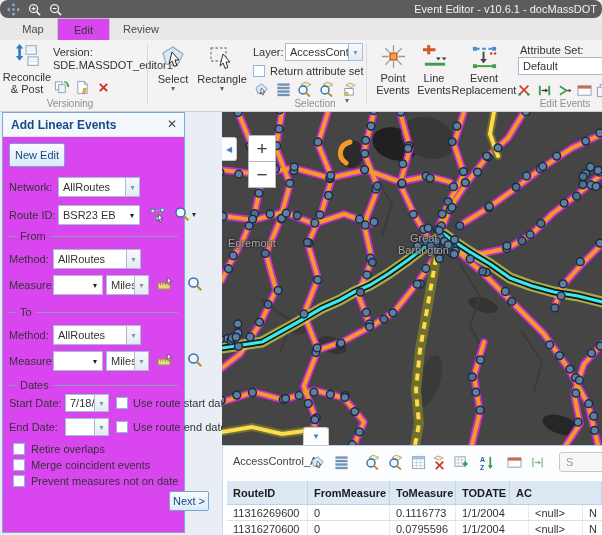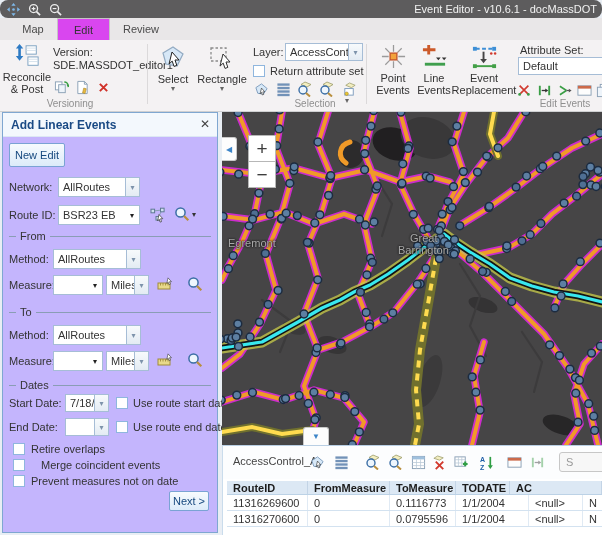--- a/index.html
+++ b/index.html
@@ -26,21 +26,21 @@
   .bigbtn .blabel { text-align:center; line-height:12px; margin-top:2px; }
   .caret { font-size:8px; color:#666; line-height:8px; }
   .rtext { position:absolute; white-space:nowrap; }
   .rcombo { position:absolute; height:18px; display:flex; border:1px solid #a6bdd6; background:#fff; align-items:center; }
   .rcombo .v { flex:1; padding:0 4px; overflow:hidden; white-space:nowrap; }
   .rcombo .a { width:14px; height:100%; display:flex; align-items:center; justify-content:center; border-left:1px solid #a6bdd6; background:linear-gradient(#f7fafc,#e3ebf3); color:#7d93ab; font-size:8px; }
   .cb { width:12px; height:12px; border:1px solid #8fb6de; background:#fff; display:inline-block; }
   .sic { position:absolute; width:16px; height:16px; display:flex; align-items:center; justify-content:center; }
 
   
-  #panel { position:absolute; left:2px; top:112px; width:216px; height:421px; background:#c4b5fd; border:1px solid #7fa7d1; }
+  #panel { position:absolute; left:2px; top:112px; width:183px; height:421px; background:#d946ef; border:1px solid #7fa7d1; }
   #panel-header { position:absolute; left:0; top:0; right:0; height:24px; background:#f3f8fd; border-bottom:1px solid #dce8f4; display:flex; align-items:center; }
   #panel-title { margin-left:8px; font-weight:bold; font-size:12px; color:#1a4a85; }
   #panel-close { position:absolute; right:7px; top:4px; color:#444; font-size:12px; cursor:default; }
   .btn { position:absolute; border:1px solid #7aa3d4; background:linear-gradient(#f7fbfe,#dcebf9); color:#17497f; display:flex; align-items:center; justify-content:center; border-radius:2px; }
   .btn.disabled { border-color:#c9dcf0; color:#a9c6e2; background:#f0f6fc; }
   .plabel { position:absolute; white-space:nowrap; color:#333; }
   .combo { position:absolute; height:20px; display:flex; border:1px solid #a6bdd6; background:#fff; align-items:center; }
   .combo .v { flex:1; padding:0 4px; overflow:hidden; white-space:nowrap; }
   .combo .a { width:14px; height:100%; display:flex; align-items:center; justify-content:center; border-left:1px solid #a6bdd6; background:linear-gradient(#f7fafc,#e3ebf3); color:#7d93ab; font-size:8px; }
   .combo.flat .a { border-left:none; background:#fff; color:#222; }
@@ -59,21 +59,21 @@
 
   
   #table-panel { position:absolute; left:222px; top:445px; width:380px; height:90px; background:#fff; border-top:1px solid #b9cfe4; border-left:1px solid #cadcec; overflow:hidden; }
   #tp-toolbar { position:absolute; left:0; top:0; right:0; height:33px; background:#fcfdfe; }
   #tp-layer { position:absolute; left:10px; top:9px; color:#444; }
   .tic { position:absolute; top:8px; width:16px; height:16px; display:flex; align-items:center; justify-content:center; }
   .tic.dis { opacity:.45; }
   #tp-search { position:absolute; left:336px; top:6px; width:70px; height:20px; border:1px solid #c7c7c7; border-radius:3px; background:#f7f7f7; color:#9a9a9a; display:flex; align-items:center; padding-left:6px; }
   #tp-table { position:absolute; left:4px; top:35px; right:0; }
   .trow { display:flex; height:16px; align-items:center; border-bottom:1px solid #d3e2f0; background:#fff; }
-  .trow.head { height:14px; background:#dce8f4; border-bottom:1px solid #bcd2e6; font-weight:bold; color:#1c1c1c; }
+  .trow.head { height:24px; background:#dce8f4; border-bottom:1px solid #bcd2e6; font-weight:bold; color:#1c1c1c; }
   .tcell { padding-left:6px; overflow:hidden; white-space:nowrap; border-right:1px solid #e0eaf4; height:100%; display:flex; align-items:center; }
   .trow.head .tcell { border-right:1px solid #c3d4e6; }
   .c0{width:81px;} .c1{width:82px;} .c2{width:66px;} .c3{width:73px;} .c4{width:54px;} .c5{flex:1;border-right:none;}
 </style>
 </head>
 <body>
 
 <svg width="0" height="0" style="position:absolute">
   <defs>
     <symbol id="sy-pan" viewBox="0 0 14 14">
@@ -491,21 +491,21 @@
     <div class="combo h18" style="left:62px;top:305px;width:44px;">
       <span class="v"></span>
       <span class="a">▾</span>
     </div>
     <span class="cb" style="position:absolute;left:113px;top:308px;"></span>
     <div class="plabel" style="left:130px;top:308px;">Use route end date</div>
 
     <span class="cb" style="position:absolute;left:10px;top:330px;"></span>
     <div class="plabel" style="left:28px;top:330px;">Retire overlaps</div>
     <span class="cb" style="position:absolute;left:10px;top:346px;"></span>
-    <div class="plabel" style="left:28px;top:346px;margin-left:10px;">Merge coincident events</div>
+    <div class="plabel" style="left:28px;top:346px;">Merge coincident events</div>
     <span class="cb" style="position:absolute;left:10px;top:362px;"></span>
     <div class="plabel" style="left:28px;top:362px;">Prevent measures not on date</div>
 
     <div class="btn" style="left:166px;top:378px;width:40px;height:20px;">Next &gt;</div>
   </div>
 
   <div id="map-area">
     <svg id="mapsvg" width="380" height="333">
         <ellipse cx="173" cy="32" rx="23" ry="16" fill="#211f21" transform="rotate(18 173 32)"></ellipse>
         <ellipse cx="206" cy="26" rx="28" ry="20" fill="#393839" transform="rotate(18 206 26)"></ellipse>

